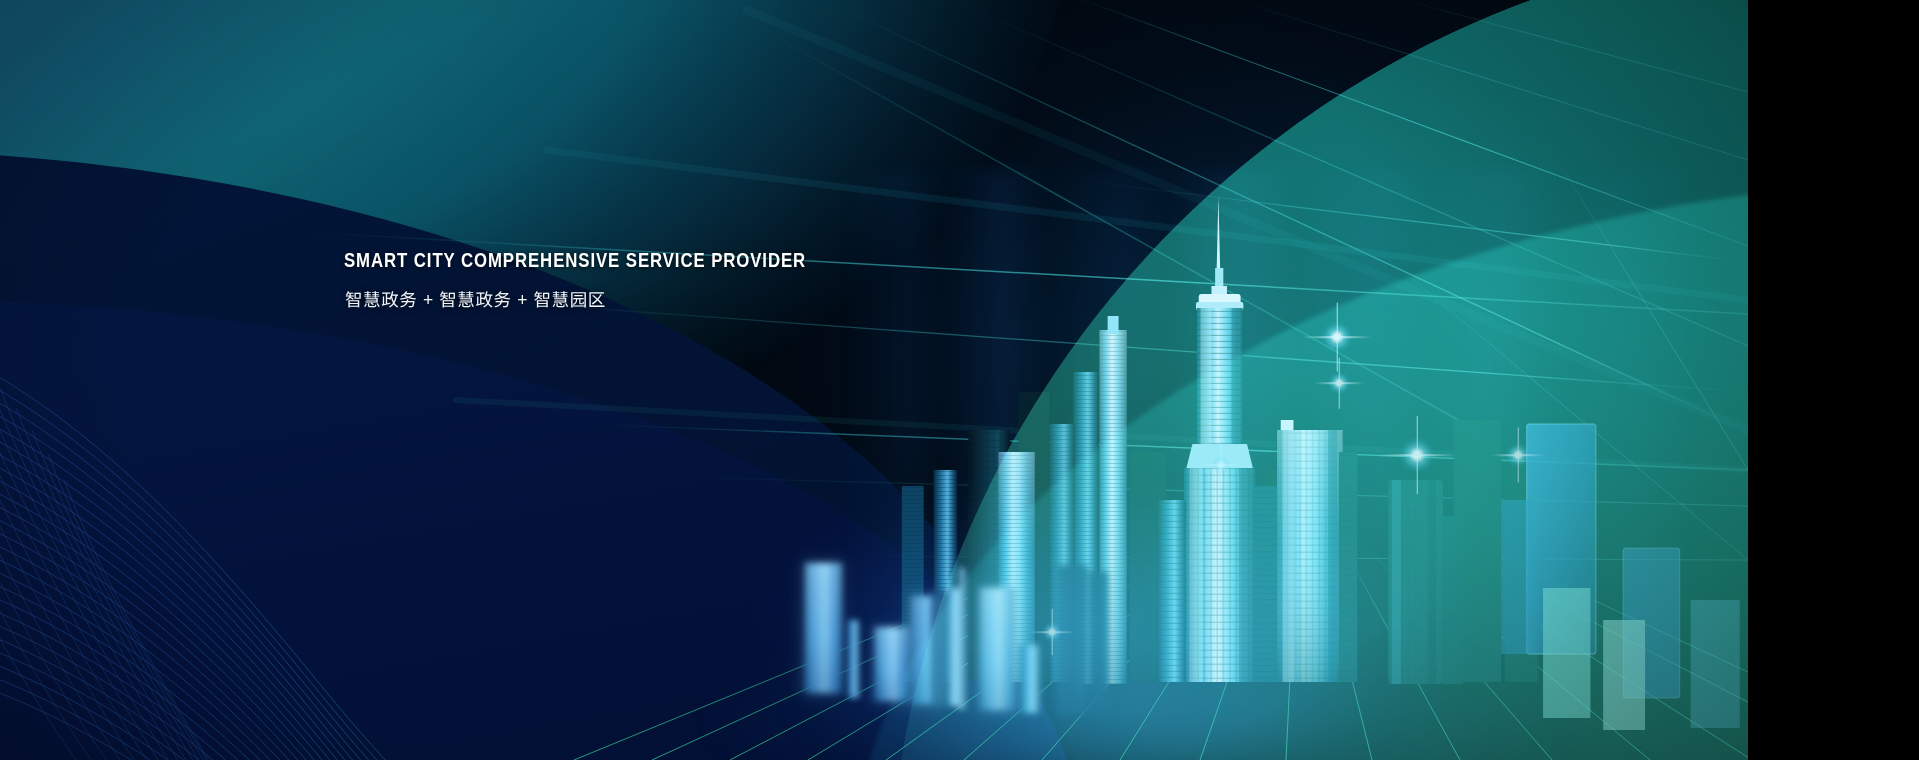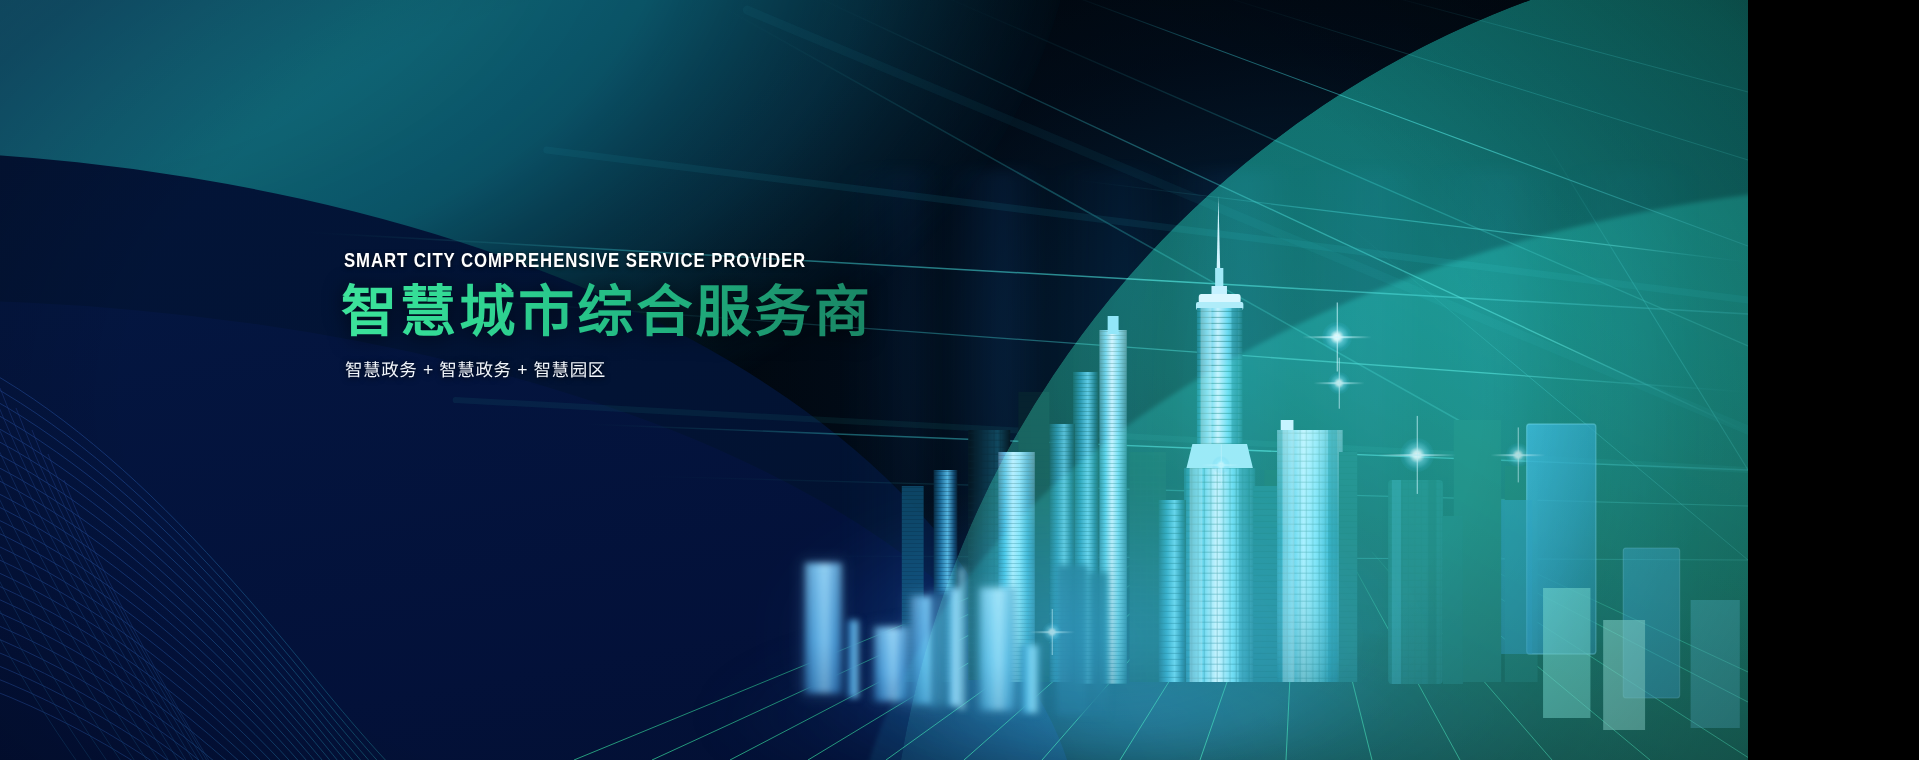--- a/index.html
+++ b/index.html
@@ -592,18 +592,17 @@
   <div class="flare" style="left:1506px; top:443px; width:24px; height:24px; opacity:.8;"></div>
   <div class="flare" style="left:1042px; top:622px; width:20px; height:20px; opacity:.7;"></div>
   <div class="flare" style="left:1212px; top:456px; width:18px; height:18px; opacity:.6;"></div>
 
   <div class="green-curve2"></div>
   <div class="green-curve"></div>
   <div class="bl-glow"></div>
 
   <div class="copy">
     <div class="eyebrow">SMART CITY COMPREHENSIVE SERVICE PROVIDER</div>
-    <h1 class="headline">智慧城市综合服务商</h1>
     <div class="subline">智慧政务 + 智慧政务 + 智慧园区</div>
   </div>
 
   <div class="vignette"></div>
 </div>
 
 </body></html>

